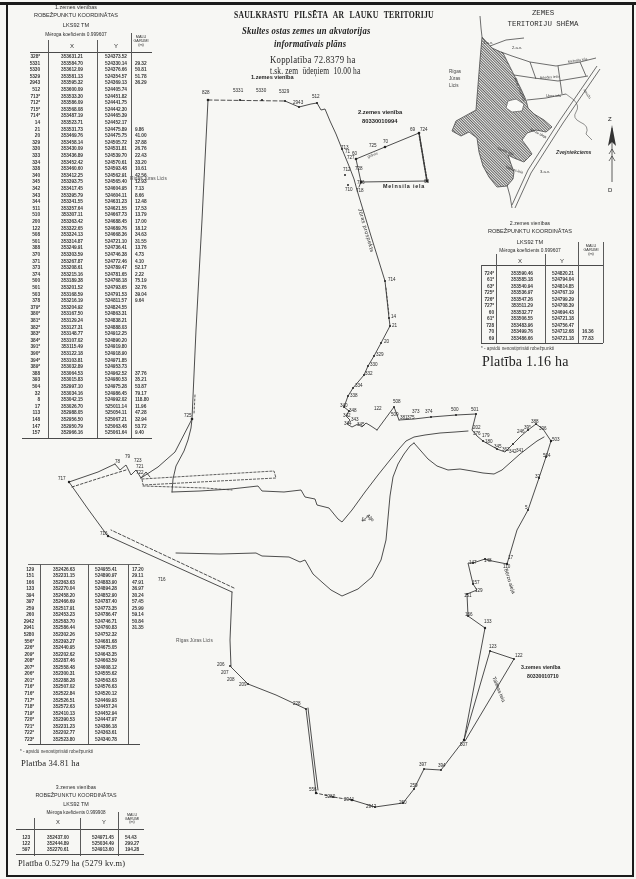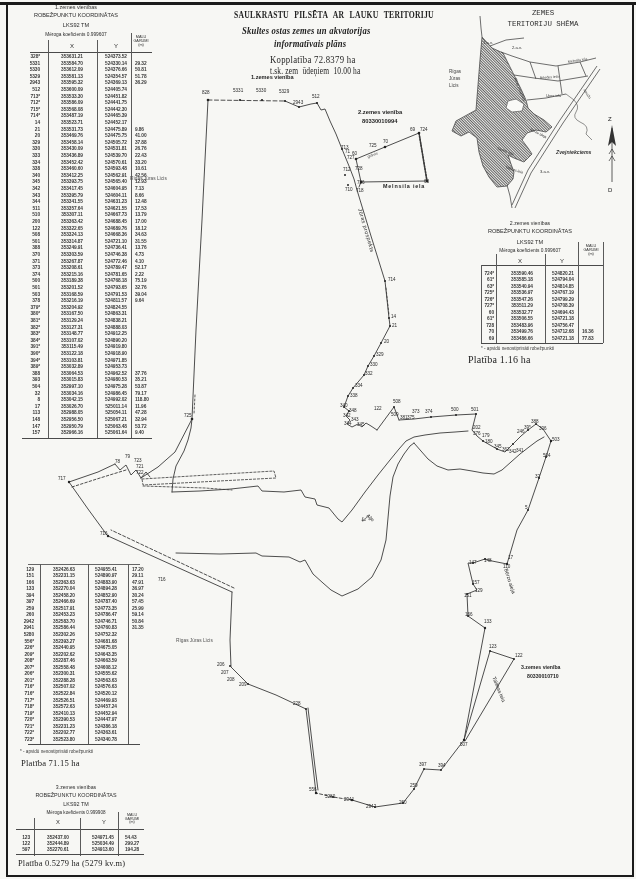--- a/index.html
+++ b/index.html
@@ -329,21 +329,21 @@
 <div class="tc" style="left:10px;top:724.7px;width:24px;text-align:right;font-size:4.8px">721*</div>
 <div class="tc" style="left:42px;top:724.7px;width:44px;text-align:center;font-size:4.8px">352231.23</div>
 <div class="tc" style="left:86px;top:724.7px;width:40px;text-align:center;font-size:4.8px">524386.18</div>
 <div class="tc" style="left:10px;top:731.2px;width:24px;text-align:right;font-size:4.8px">722*</div>
 <div class="tc" style="left:42px;top:731.2px;width:44px;text-align:center;font-size:4.8px">352202.77</div>
 <div class="tc" style="left:86px;top:731.2px;width:40px;text-align:center;font-size:4.8px">524363.61</div>
 <div class="tc" style="left:10px;top:737.8px;width:24px;text-align:right;font-size:4.8px">723*</div>
 <div class="tc" style="left:42px;top:737.8px;width:44px;text-align:center;font-size:4.8px">352523.80</div>
 <div class="tc" style="left:86px;top:737.8px;width:40px;text-align:center;font-size:4.8px">524340.78</div>
 <div class="lbl" style="left:20px;top:750px;font-size:4.6px;color:#3a3a3a">* - apvidū nenostiprināti robežpunkti</div>
-<div class="lbl ser" style="left:21px;top:759px;font-size:8.6px;letter-spacing:0.2px;color:#222">Platība 71.15 ha</div>
+<div class="lbl ser" style="left:21px;top:759px;font-size:8.6px;letter-spacing:0.2px;color:#222">Platība 34.81 ha</div>
 <div class="hdr" style="left:14px;top:785px;width:124px;font-size:5.2px">3.zemes vienības</div>
 <div class="hdr" style="left:14px;top:793px;width:124px;font-size:5.4px">ROBEŽPUNKTU KOORDINĀTAS</div>
 <div class="hdr" style="left:14px;top:802px;width:124px;font-size:5.4px">LKS92 TM</div>
 <div class="hdr" style="left:14px;top:811px;width:124px;font-size:4.6px">Mēroga koeficients 0.999908</div>
 <div class="hdr" style="left:38px;top:820px;width:40px;font-size:5.8px">X</div>
 <div class="hdr" style="left:84px;top:820px;width:40px;font-size:5.8px">Y</div>
 <div class="hdr" style="left:119px;top:814px;width:26px;font-size:3.6px">MALU<br>GARUMI<br>(m)</div>
 <div class="hl" style="left:16px;top:829px;width:128px"></div>
 <div class="vl" style="left:34px;top:818px;height:38px"></div>
 <div class="vl" style="left:80px;top:818px;height:38px"></div>
@@ -405,21 +405,21 @@
 <div class="tc" style="left:542px;top:323.5px;width:42px;text-align:center;font-size:4.8px">524756.47</div>
 <div class="tc" style="left:480px;top:330.0px;width:14px;text-align:right;font-size:4.8px">70</div>
 <div class="tc" style="left:500px;top:330.0px;width:44px;text-align:center;font-size:4.8px">353499.76</div>
 <div class="tc" style="left:542px;top:330.0px;width:42px;text-align:center;font-size:4.8px">524712.68</div>
 <div class="tc" style="left:582px;top:330.0px;width:22px;text-align:left;font-size:4.8px">16.36</div>
 <div class="tc" style="left:480px;top:336.5px;width:14px;text-align:right;font-size:4.8px">69</div>
 <div class="tc" style="left:500px;top:336.5px;width:44px;text-align:center;font-size:4.8px">353486.66</div>
 <div class="tc" style="left:542px;top:336.5px;width:42px;text-align:center;font-size:4.8px">524721.18</div>
 <div class="tc" style="left:582px;top:336.5px;width:22px;text-align:left;font-size:4.8px">77.83</div>
 <div class="lbl" style="left:481px;top:347px;font-size:4.6px;color:#3a3a3a">* - apvidū nenostiprināti robežpunkti</div>
-<div class="lbl ser" style="left:468px;top:355px;font-size:10px;letter-spacing:0.2px;color:#222">Platība 1.16 ha</div>
+<div class="lbl ser" style="left:482px;top:355px;font-size:14px;letter-spacing:0.2px;color:#222">Platība 1.16 ha</div>
 <div class="lbl ser" style="left:234px;top:10px;font-size:9.6px;font-weight:bold;letter-spacing:0.3px;word-spacing:4px;color:#1e1e1e;transform:scaleX(0.80);transform-origin:0 0">SAULKRASTU PILSĒTA AR LAUKU TERITORIJU</div>
 <div class="lbl ser" style="left:242px;top:27px;font-size:9.4px;font-weight:bold;font-style:italic;letter-spacing:0.2px;color:#1e1e1e;transform:scaleX(0.92);transform-origin:0 0">Skultes ostas zemes un akvatorijas</div>
 <div class="lbl ser" style="left:274px;top:40px;font-size:9.4px;font-weight:bold;font-style:italic;letter-spacing:0.2px;color:#1e1e1e;transform:scaleX(0.92);transform-origin:0 0">informatīvais plāns</div>
 <div class="lbl ser" style="left:270px;top:56px;font-size:9.4px;letter-spacing:0.3px;color:#1e1e1e;transform:scaleX(0.93);transform-origin:0 0">Kopplatība 72.8379 ha</div>
 <div class="lbl ser" style="left:270px;top:67px;font-size:9.4px;letter-spacing:0.2px;color:#1e1e1e;transform:scaleX(0.80);transform-origin:0 0">t.sk. zem &nbsp;ūdeņiem &nbsp;10.00 ha</div>
 <div class="lbl" style="left:251px;top:75px;font-size:5.6px;font-weight:bold">1.zemes vienība</div>
 <div class="hdr" style="left:470px;top:10px;width:146px;font-size:7.4px;letter-spacing:0;color:#2e2e2e;font-family:'Liberation Mono',monospace">ZEMES</div>
 <div class="hdr" style="left:470px;top:21px;width:146px;font-size:7.4px;letter-spacing:0;color:#2e2e2e;font-family:'Liberation Mono',monospace">TERITORIJU SHĒMA</div>
 <div class="lbl" style="left:449px;top:70px;font-size:4.6px;color:#444">Rīgas</div>
 <div class="lbl" style="left:449px;top:77px;font-size:4.6px;color:#444">Jūras</div>

